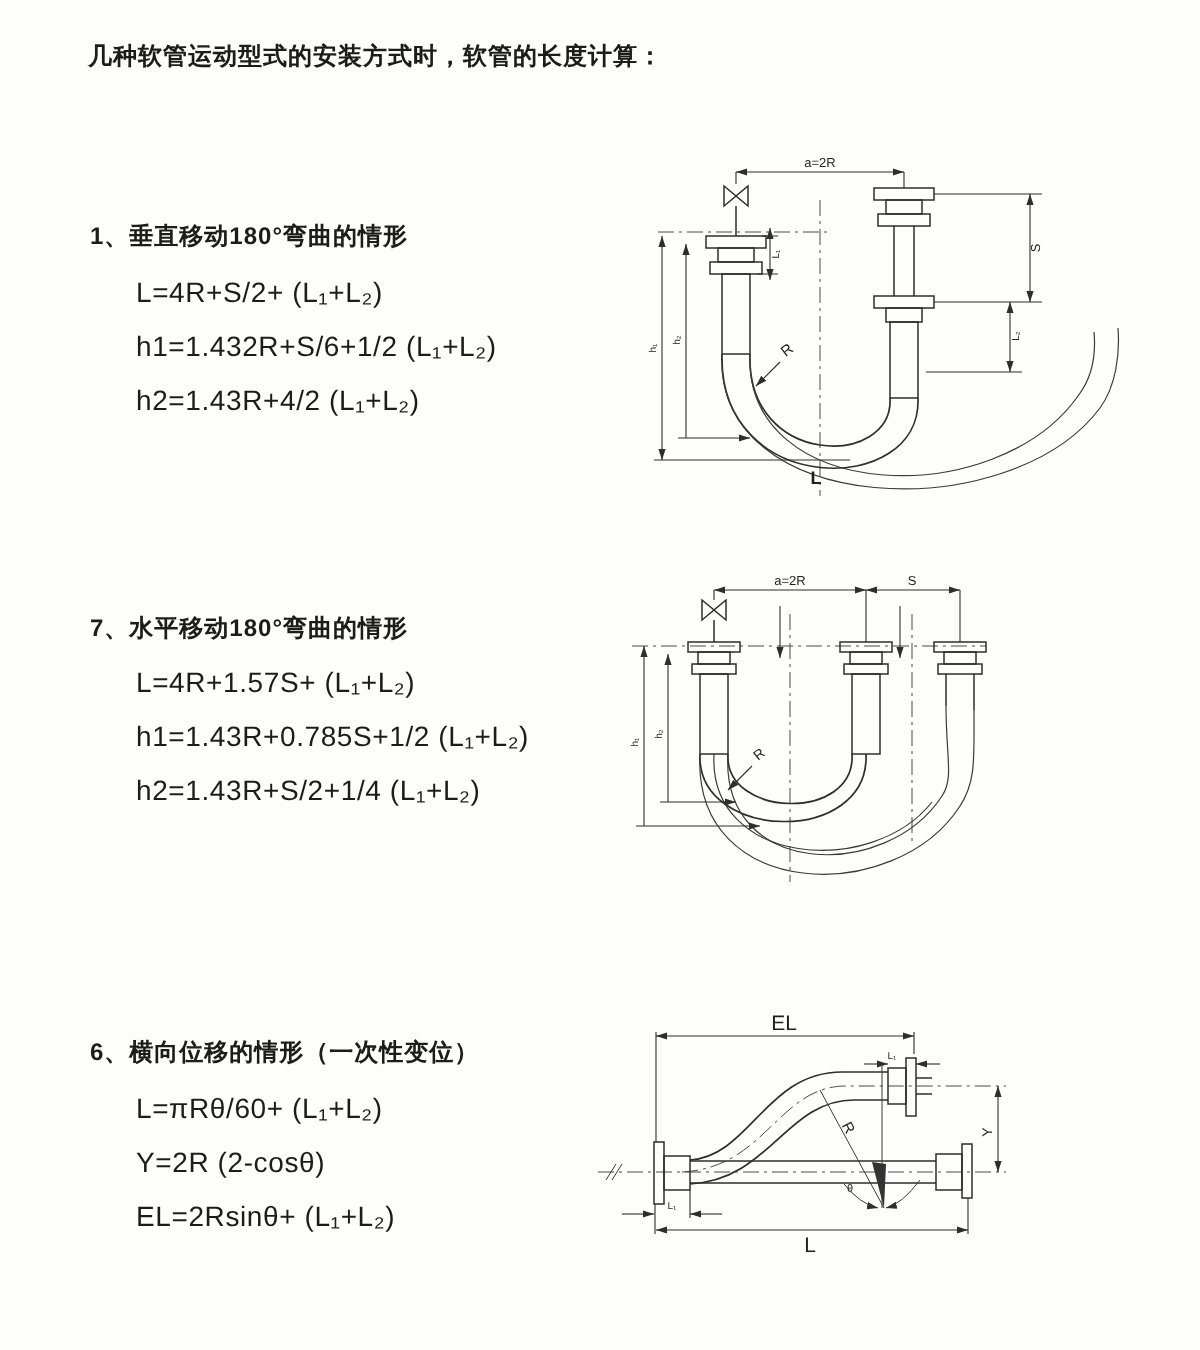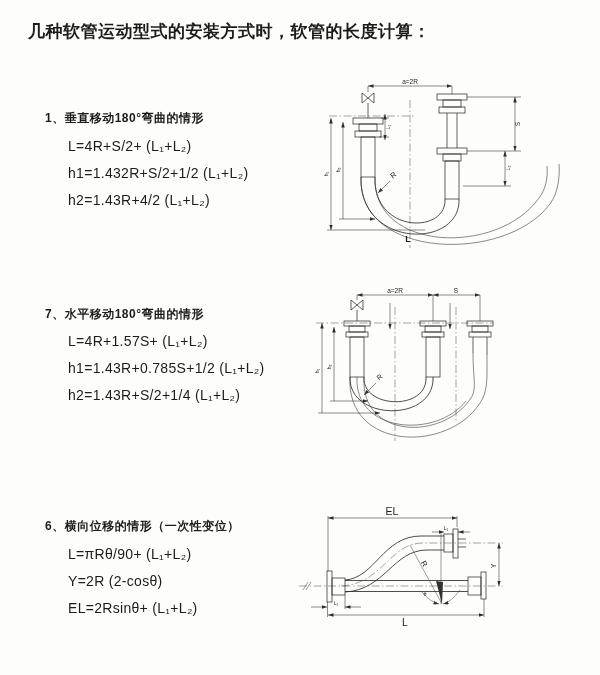--- a/index.html
+++ b/index.html
@@ -2,21 +2,21 @@
 <html><head>
 <meta charset="utf-8">
 <style>
   html,body{margin:0;padding:0;}
   body{
     width:600px;height:675px;position:relative;overflow:hidden;
     background:#fdfdfb;color:#1c1c1c;
     font-family:"Liberation Sans","DejaVu Sans",sans-serif;
   }
   .abs{position:absolute;white-space:nowrap;}
-  .doc-title{left:28px;top:20px;font-size:17px;font-weight:bold;letter-spacing:.5px;}
+  .doc-title{left:44px;top:20px;font-size:12px;font-weight:bold;letter-spacing:.5px;}
   .sec-heading{font-size:12px;font-weight:bold;letter-spacing:.5px;}
   .formula{font-size:14px;letter-spacing:.3px;text-align:right;}
   svg{position:absolute;overflow:visible;}
   svg .ln{stroke:#2e2e2e;fill:none;stroke-width:.75;}
   svg .thin{stroke:#3a3a3a;fill:none;stroke-width:.5;}
   svg .dim{stroke:#2e2e2e;fill:none;stroke-width:.55;}
   svg .cl{stroke:#4a4a4a;fill:none;stroke-width:.5;stroke-dasharray:8 2.5 1.5 2.5;}
   svg .hose{stroke:#2e2e2e;stroke-width:.85;fill:none;}
   svg .ph{stroke:#3a3a3a;stroke-width:.6;fill:none;}
   svg text{fill:#1f1f1f;stroke:none;font-family:"Liberation Sans","DejaVu Sans",sans-serif;}
@@ -28,30 +28,30 @@
   svg .t9{font-size:9px;}
   svg .t10{font-size:10.5px;}
 </style>
 </head>
 <body>
 
 <div class="abs doc-title">几种软管运动型式的安装方式时，软管的长度计算：</div>
 
 <div class="abs sec-heading" style="left:45px;top:110px">1、垂直移动180°弯曲的情形</div>
 <div class="abs formula" style="left:68px;top:138px">L=4R+S/2+ (L₁+L₂)</div>
-<div class="abs formula" style="left:68px;top:165px">h1=1.432R+S/2+1/2 (L₁+L₂)</div>
+<div class="abs formula" style="left:68px;top:165px">h1=1.432R+S/6+1/2 (L₁+L₂)</div>
 <div class="abs formula" style="left:68px;top:192px">h2=1.43R+4/2 (L₁+L₂)</div>
 
 <div class="abs sec-heading" style="left:45px;top:306px">7、水平移动180°弯曲的情形</div>
 <div class="abs formula" style="left:68px;top:333px">L=4R+1.57S+ (L₁+L₂)</div>
 <div class="abs formula" style="left:68px;top:360px">h1=1.43R+0.785S+1/2 (L₁+L₂)</div>
 <div class="abs formula" style="left:68px;top:387px">h2=1.43R+S/2+1/4 (L₁+L₂)</div>
 
 <div class="abs sec-heading" style="left:45px;top:518px">6、横向位移的情形（一次性变位）</div>
-<div class="abs formula" style="left:68px;top:546px">L=πRθ/90+ (L₁+L₂)</div>
+<div class="abs formula" style="left:68px;top:546px">L=πRθ/60+ (L₁+L₂)</div>
 <div class="abs formula" style="left:68px;top:573px">Y=2R (2-cosθ)</div>
 <div class="abs formula" style="left:68px;top:600px">EL=2Rsinθ+ (L₁+L₂)</div>
 
 <svg style="left:315px;top:74px" width="272" height="180" viewBox="0 0 272 180">
   <defs>
     <marker id="a1" orient="auto-start-reverse" markerUnits="userSpaceOnUse" markerWidth="7" markerHeight="5" refX="5.5" refY="1.8">
       <path d="M0,0 L5.5,1.8 L0,3.6 Z" fill="#2e2e2e"></path>
     </marker>
     <pattern id="hx1" width="3" height="3" patternUnits="userSpaceOnUse">
       <path d="M0,3 L3,0 M0,0 L3,3" stroke="#555" stroke-width="0.4"></path>

